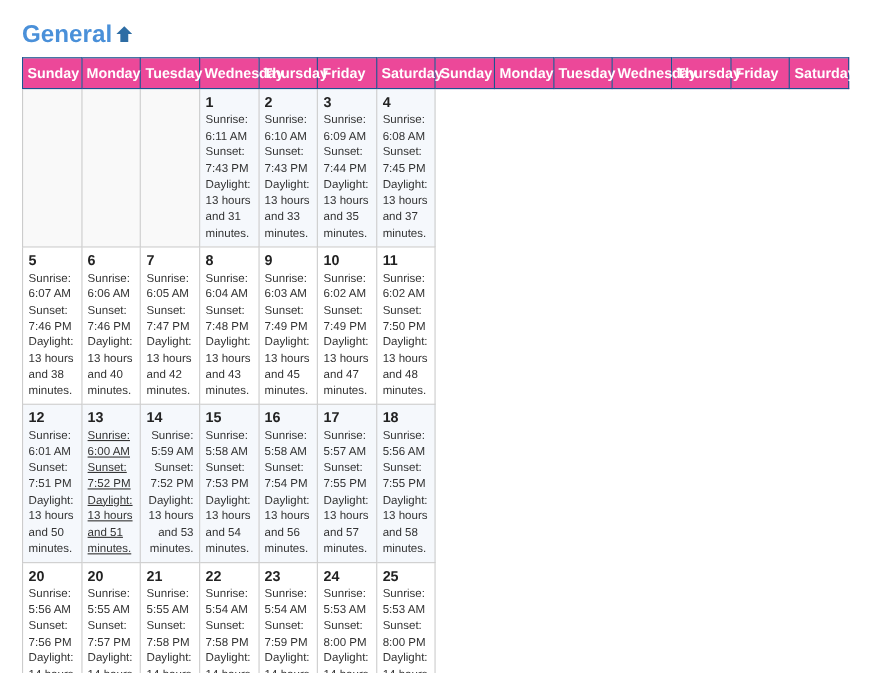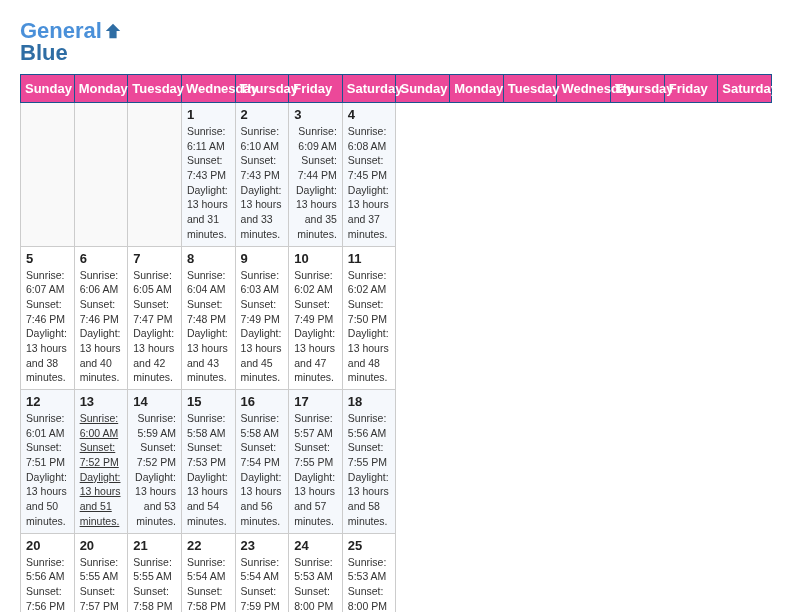--- a/index.html
+++ b/index.html
@@ -98,21 +98,20 @@
   <div class="logo">
     <div>
       <div style="display:flex;align-items:center;">
         <span class="logo-text">
           <span>General</span>
         </span>
         <svg class="logo-icon" viewBox="0 0 20 20">
           <polygon points="10,2 18,10 14,10 14,18 6,18 6,10 2,10" fill="#2e6da4"></polygon>
         </svg>
       </div>
-      <div style="font-size:22px;font-weight:bold;color:#2e6da4;line-height:1;">Blue</div>
     </div>
   </div>
   <div class="title-block">
     <div class="month-year"></div>
     <div class="location"></div>
   </div>
 </div>
 
 <table>
   <thead>
@@ -147,21 +146,21 @@
         </td>
         <td>
           <div class="day-number">2</div>
           <div class="day-info" style="white-space: pre-line;">Sunrise: 6:10 AM
 Sunset: 7:43 PM
 Daylight: 13 hours
 and 33 minutes.</div>
         </td>
         <td>
           <div class="day-number">3</div>
-          <div class="day-info" style="white-space: pre-line; text-align: right;">Sunrise: 6:09 AM
+          <div class="day-info" style="white-space: pre-line;">Sunrise: 6:09 AM
 Sunset: 7:44 PM
 Daylight: 13 hours
 and 35 minutes.</div>
         </td>
         <td>
           <div class="day-number">4</div>
           <div class="day-info" style="white-space: pre-line;">Sunrise: 6:08 AM
 Sunset: 7:45 PM
 Daylight: 13 hours
 and 37 minutes.</div>

